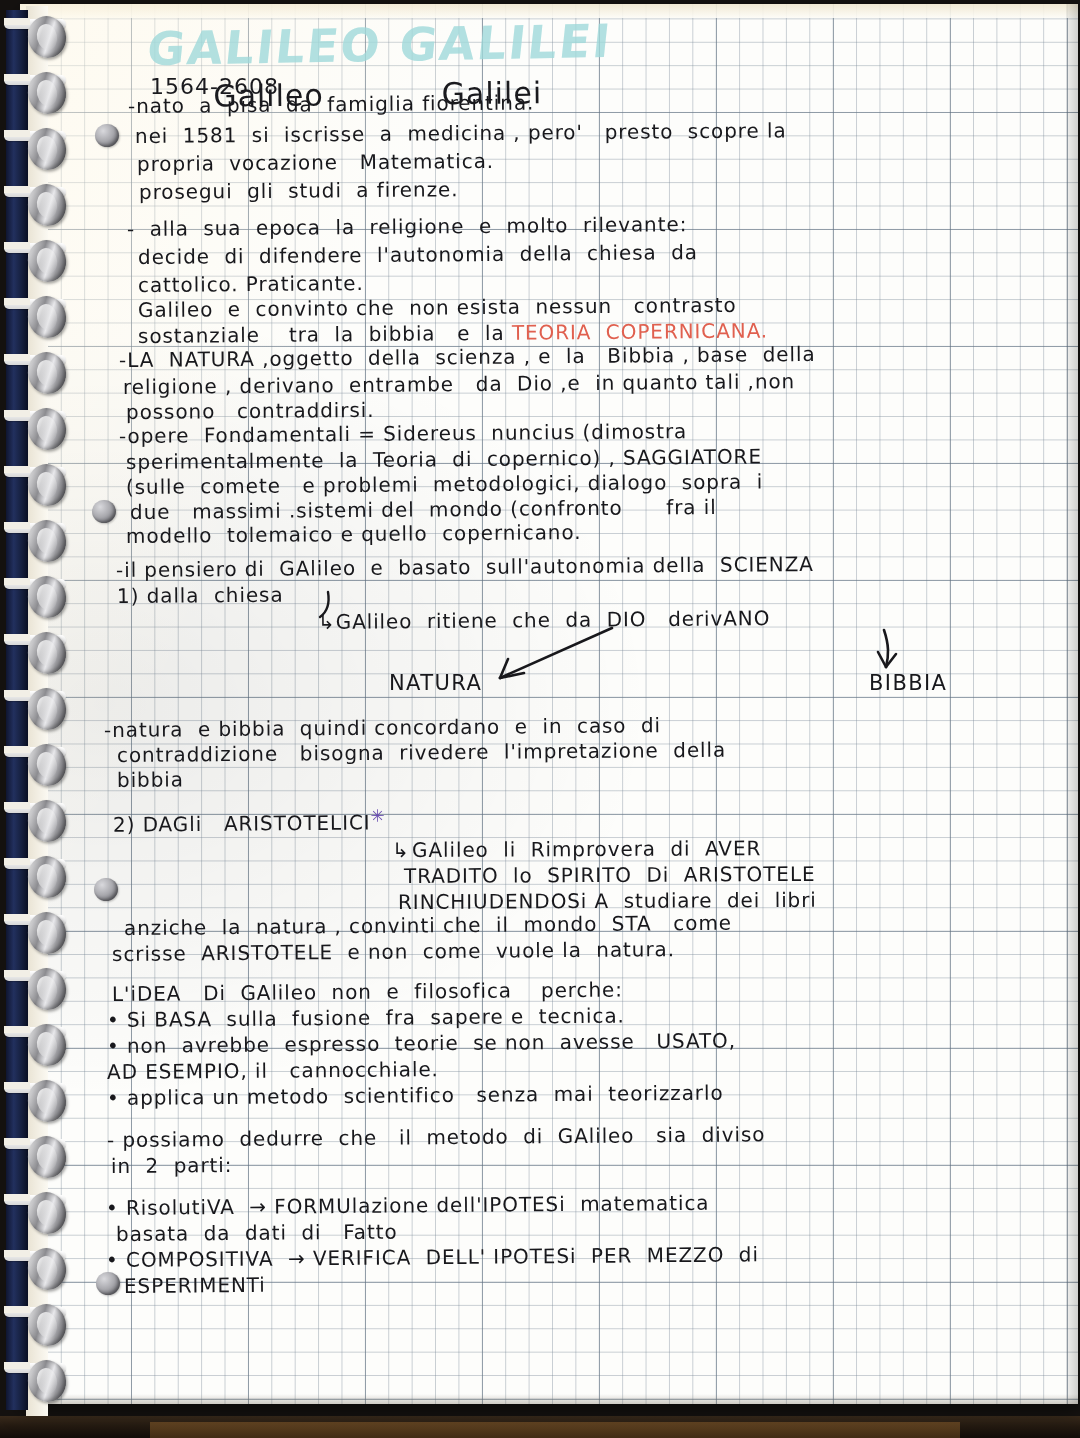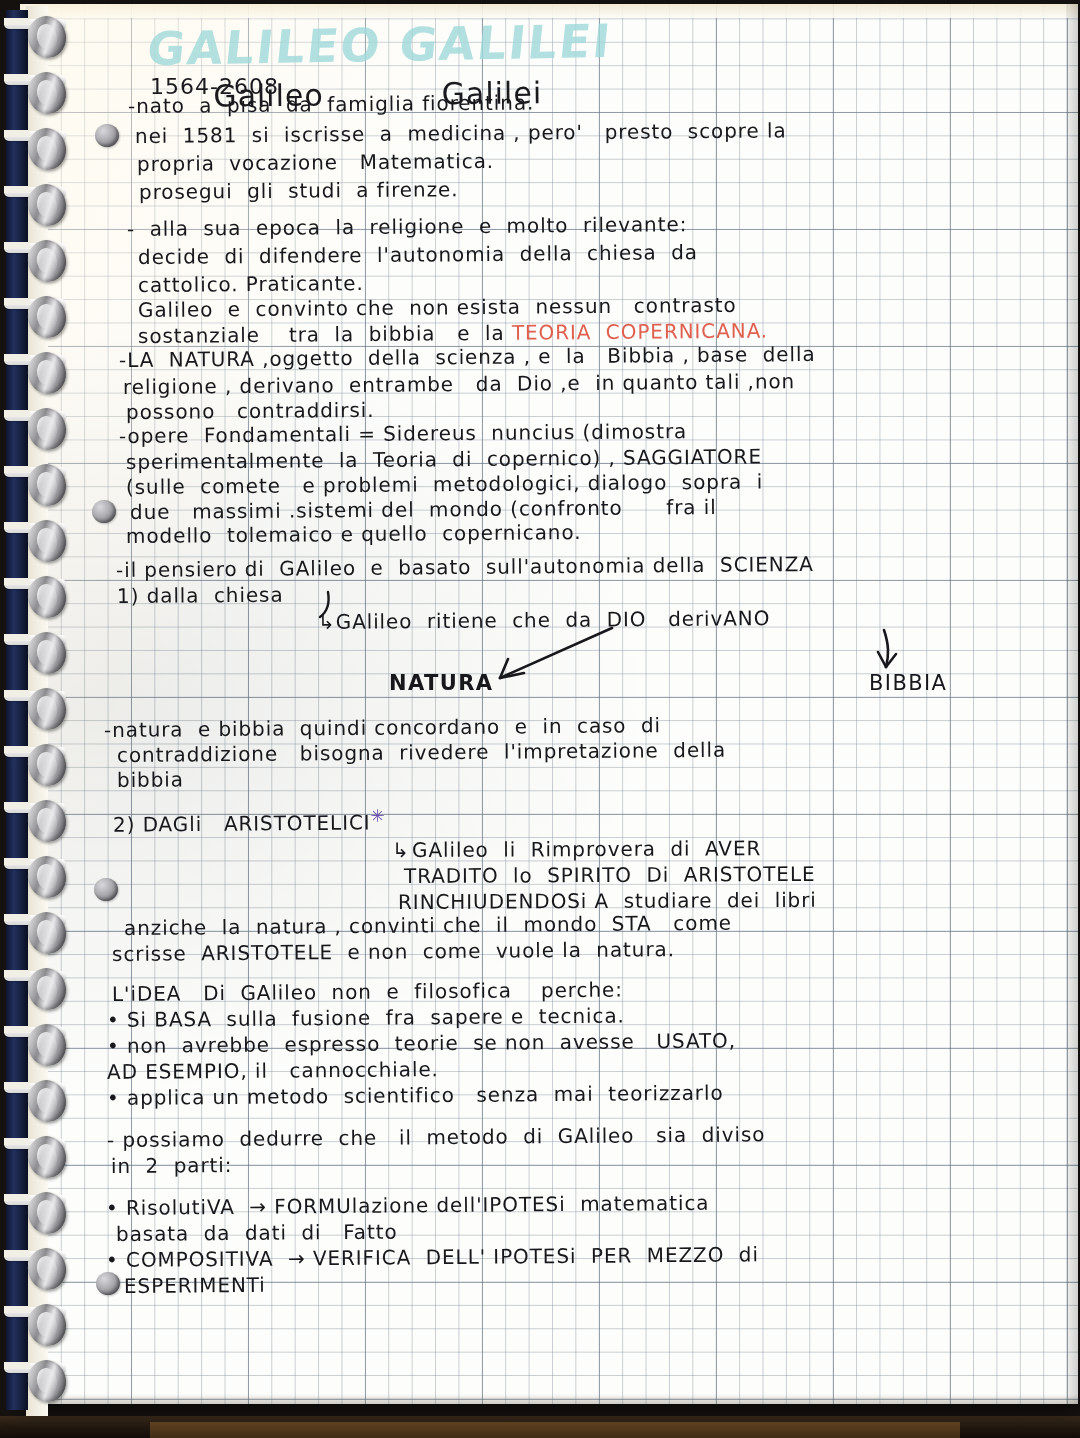--- a/index.html
+++ b/index.html
@@ -141,21 +141,21 @@
 <div class="ink tilt1" style="left:126px;top:450px;">sperimentalmente  la  Teoria  di  copernico) , SAGGIATORE</div>
 <div class="ink tilt1" style="left:126px;top:475px;">(sulle  comete   e problemi  metodologici, dialogo  sopra  i</div>
 <div class="ink tilt1" style="left:130px;top:500px;">due   massimi .sistemi del  mondo (confronto      fra il</div>
 <div class="ink tilt1" style="left:126px;top:524px;">modello  tolemaico e quello  copernicano.</div>
 
 <div class="ink tilt1" style="left:116px;top:558px;">-il pensiero di  GAlileo  e  basato  sull'autonomia della  SCIENZA</div>
 <div class="ink tilt1" style="left:117px;top:584px;">1) dalla  chiesa</div>
 
 <div class="ink tilt1" style="left:318px;top:610px;"><span>↳</span><span>GAlileo  ritiene  che  da  DIO   derivANO</span></div>
 
-<div class="ink" style="left:389px;top:671px;font-size:21px;letter-spacing:1.4px;font-weight:bold;">NATURA</div>
+<div class="ink" style="left:389px;top:671px;font-size:21px;letter-spacing:1.4px;">NATURA</div>
 <div class="ink" style="left:869px;top:671px;font-size:21px;letter-spacing:1.4px;">BIBBIA</div>
 
 <svg id="arrows" viewBox="0 0 1080 1438">
   <g stroke="#18181c" stroke-width="2.6" fill="none" stroke-linecap="round">
     <path d="M612,628 L500,678"></path>
     <path d="M500,678 L524,673"></path>
     <path d="M500,678 L508,659"></path>
   </g>
   <g stroke="#18181c" stroke-width="2.6" fill="none" stroke-linecap="round">
     <path d="M884,630 C889,645 889,655 886,667"></path>

